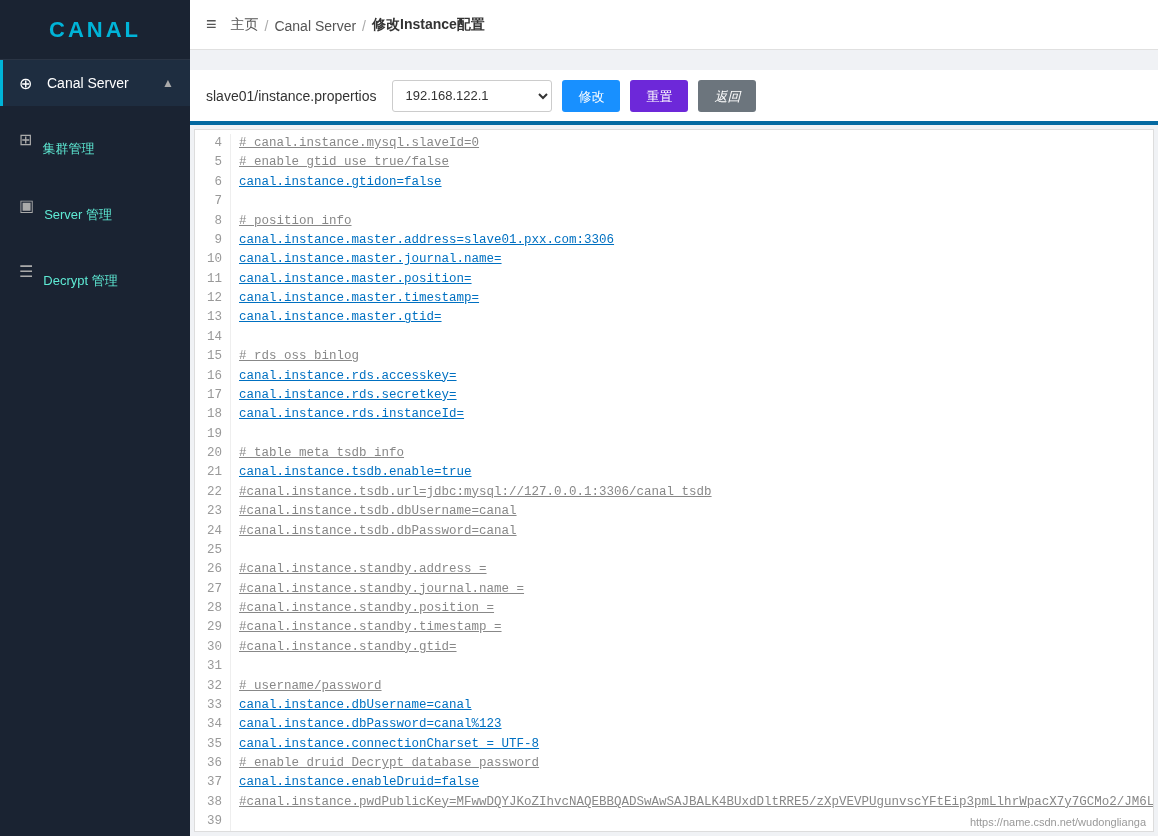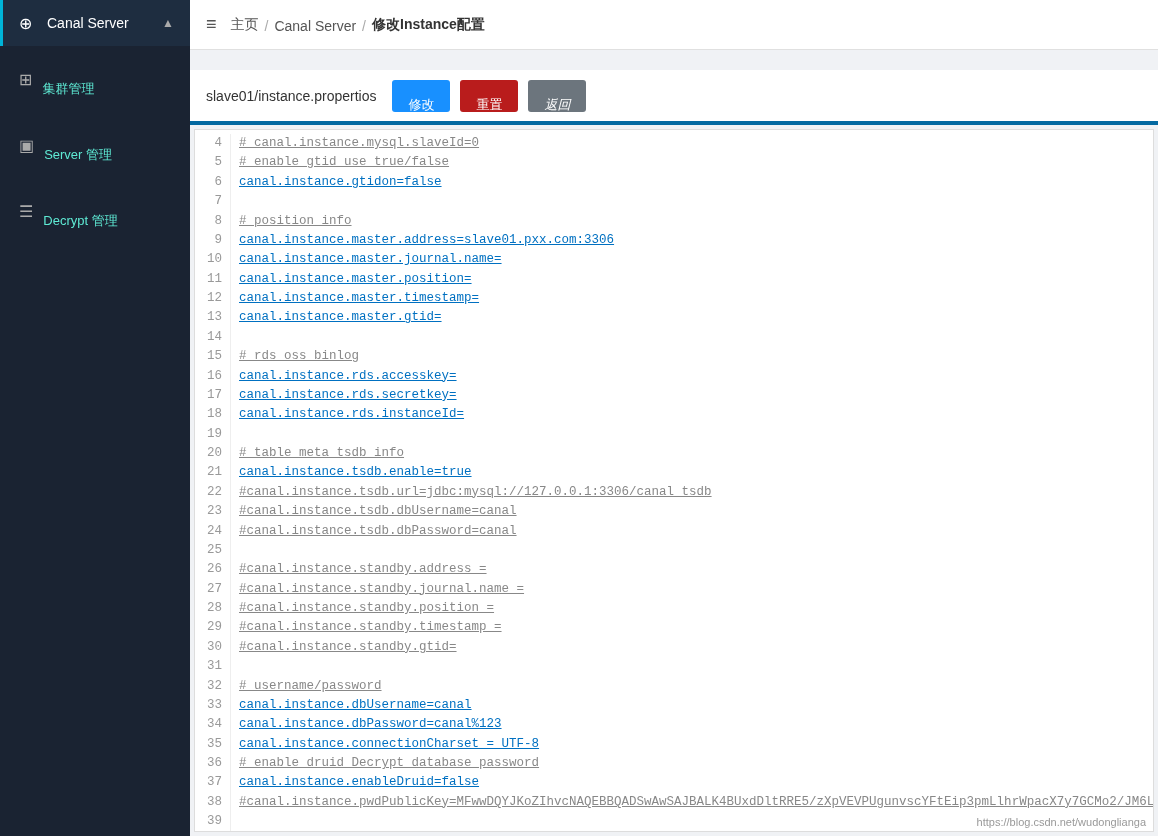--- a/index.html
+++ b/index.html
@@ -142,29 +142,29 @@
       border: 1px solid #ccc;
       border-radius: 3px;
       background: #fff;
       font-size: 13px;
       color: #333;
       padding: 0 8px;
       outline: none;
     }
     .btn {
       height: 32px;
-      padding: 16px 16px;
+      padding: 8px 16px;
       border: none;
       border-radius: 3px;
       font-size: 13px;
       cursor: pointer;
       color: #fff;
     }
     .btn-blue { background: #1890ff; }
-    .btn-orange { background: #b91c1c; }
+    .btn-orange { background: #6d28d9; }
     .btn-gray { background: #6c757d; font-style: italic; }
 
     
     .editor-container {
       flex: 1;
       background: #fff;
       overflow: auto;
       margin: 4px;
       border: 1px solid #ddd;
     }
@@ -200,20 +200,23 @@
       bottom: 8px;
       right: 12px;
       font-size: 11px;
       color: #999;
     }
   </style>
 </head>
 <body>
 
 <div class="sidebar">
+  <div class="sidebar-logo">
+    <span class="logo-text">CANAL</span>
+  </div>
 
   <div class="sidebar-item-main">
     <div class="item-left">
       <span class="item-icon">⊕</span>
       <span class="item-label">Canal Server</span>
     </div>
     <span class="chevron">▲</span>
   </div>
 
   <div class="sidebar-nav-item">
@@ -240,24 +243,25 @@
       <span class="breadcrumb-link">主页</span>
       <span class="breadcrumb-sep">/</span>
       <span class="breadcrumb-link">Canal Server</span>
       <span class="breadcrumb-sep">/</span>
       <span class="breadcrumb-current">修改Instance配置</span>
     </div>
   </div>
 
   <div class="toolbar">
     <span class="toolbar-filename">slave01/instance.propertios</span>
+    <select class="toolbar-select"><option>192.168.122.1</option></select>
     <button class="btn btn-blue">修改</button>
     <button class="btn btn-orange">重置</button>
     <button class="btn btn-gray">返回</button>
   </div>
 
   <div class="editor-container">
     <div class="code-block" id="code-block"><div class="code-line"><span class="line-num">4</span><span class="line-content" style="color: rgb(136, 136, 136);"># canal.instance.mysql.slaveId=0</span></div><div class="code-line"><span class="line-num">5</span><span class="line-content" style="color: rgb(136, 136, 136);"># enable gtid use true/false</span></div><div class="code-line"><span class="line-num">6</span><span class="line-content" style="color: rgb(0, 112, 193);">canal.instance.gtidon=false</span></div><div class="code-line"><span class="line-num">7</span><span class="line-content" style="color: rgb(51, 51, 51);"></span></div><div class="code-line"><span class="line-num">8</span><span class="line-content" style="color: rgb(136, 136, 136);"># position info</span></div><div class="code-line"><span class="line-num">9</span><span class="line-content" style="color: rgb(0, 112, 193);">canal.instance.master.address=slave01.pxx.com:3306</span></div><div class="code-line"><span class="line-num">10</span><span class="line-content" style="color: rgb(0, 112, 193);">canal.instance.master.journal.name=</span></div><div class="code-line"><span class="line-num">11</span><span class="line-content" style="color: rgb(0, 112, 193);">canal.instance.master.position=</span></div><div class="code-line"><span class="line-num">12</span><span class="line-content" style="color: rgb(0, 112, 193);">canal.instance.master.timestamp=</span></div><div class="code-line"><span class="line-num">13</span><span class="line-content" style="color: rgb(0, 112, 193);">canal.instance.master.gtid=</span></div><div class="code-line"><span class="line-num">14</span><span class="line-content" style="color: rgb(51, 51, 51);"></span></div><div class="code-line"><span class="line-num">15</span><span class="line-content" style="color: rgb(136, 136, 136);"># rds oss binlog</span></div><div class="code-line"><span class="line-num">16</span><span class="line-content" style="color: rgb(0, 112, 193);">canal.instance.rds.accesskey=</span></div><div class="code-line"><span class="line-num">17</span><span class="line-content" style="color: rgb(0, 112, 193);">canal.instance.rds.secretkey=</span></div><div class="code-line"><span class="line-num">18</span><span class="line-content" style="color: rgb(0, 112, 193);">canal.instance.rds.instanceId=</span></div><div class="code-line"><span class="line-num">19</span><span class="line-content" style="color: rgb(51, 51, 51);"></span></div><div class="code-line"><span class="line-num">20</span><span class="line-content" style="color: rgb(136, 136, 136);"># table meta tsdb info</span></div><div class="code-line"><span class="line-num">21</span><span class="line-content" style="color: rgb(0, 112, 193);">canal.instance.tsdb.enable=true</span></div><div class="code-line"><span class="line-num">22</span><span class="line-content" style="color: rgb(136, 136, 136);">#canal.instance.tsdb.url=jdbc:mysql://127.0.0.1:3306/canal_tsdb</span></div><div class="code-line"><span class="line-num">23</span><span class="line-content" style="color: rgb(136, 136, 136);">#canal.instance.tsdb.dbUsername=canal</span></div><div class="code-line"><span class="line-num">24</span><span class="line-content" style="color: rgb(136, 136, 136);">#canal.instance.tsdb.dbPassword=canal</span></div><div class="code-line"><span class="line-num">25</span><span class="line-content" style="color: rgb(51, 51, 51);"></span></div><div class="code-line"><span class="line-num">26</span><span class="line-content" style="color: rgb(136, 136, 136);">#canal.instance.standby.address =</span></div><div class="code-line"><span class="line-num">27</span><span class="line-content" style="color: rgb(136, 136, 136);">#canal.instance.standby.journal.name =</span></div><div class="code-line"><span class="line-num">28</span><span class="line-content" style="color: rgb(136, 136, 136);">#canal.instance.standby.position =</span></div><div class="code-line"><span class="line-num">29</span><span class="line-content" style="color: rgb(136, 136, 136);">#canal.instance.standby.timestamp =</span></div><div class="code-line"><span class="line-num">30</span><span class="line-content" style="color: rgb(136, 136, 136);">#canal.instance.standby.gtid=</span></div><div class="code-line"><span class="line-num">31</span><span class="line-content" style="color: rgb(51, 51, 51);"></span></div><div class="code-line"><span class="line-num">32</span><span class="line-content" style="color: rgb(136, 136, 136);"># username/password</span></div><div class="code-line"><span class="line-num">33</span><span class="line-content" style="color: rgb(0, 112, 193);">canal.instance.dbUsername=canal</span></div><div class="code-line"><span class="line-num">34</span><span class="line-content" style="color: rgb(0, 112, 193);">canal.instance.dbPassword=canal%123</span></div><div class="code-line"><span class="line-num">35</span><span class="line-content" style="color: rgb(0, 112, 193);">canal.instance.connectionCharset = UTF-8</span></div><div class="code-line"><span class="line-num">36</span><span class="line-content" style="color: rgb(136, 136, 136);"># enable druid Decrypt database password</span></div><div class="code-line"><span class="line-num">37</span><span class="line-content" style="color: rgb(0, 112, 193);">canal.instance.enableDruid=false</span></div><div class="code-line"><span class="line-num">38</span><span class="line-content" style="color: rgb(136, 136, 136);">#canal.instance.pwdPublicKey=MFwwDQYJKoZIhvcNAQEBBQADSwAwSAJBALK4BUxdDltRRE5/zXpVEVPUgunvscYFtEip3pmLlhrWpacX7y7GCMo2/JM6LeHmiiNdH1FWgGCpUfircSwlwKUCAwEAAQ=</span></div><div class="code-line"><span class="line-num">39</span><span class="line-content" style="color: rgb(51, 51, 51);"></span></div><div class="code-line"><span class="line-num">40</span><span class="line-content" style="color: rgb(136, 136, 136);"># table regex</span></div></div>
   </div>
 
 </div>
 
-<div class="footer-url">https://blog.csdn.net/wudonglianga</div>
+<div class="footer-url">https://name.csdn.net/wudonglianga</div>
 
 </body></html>

